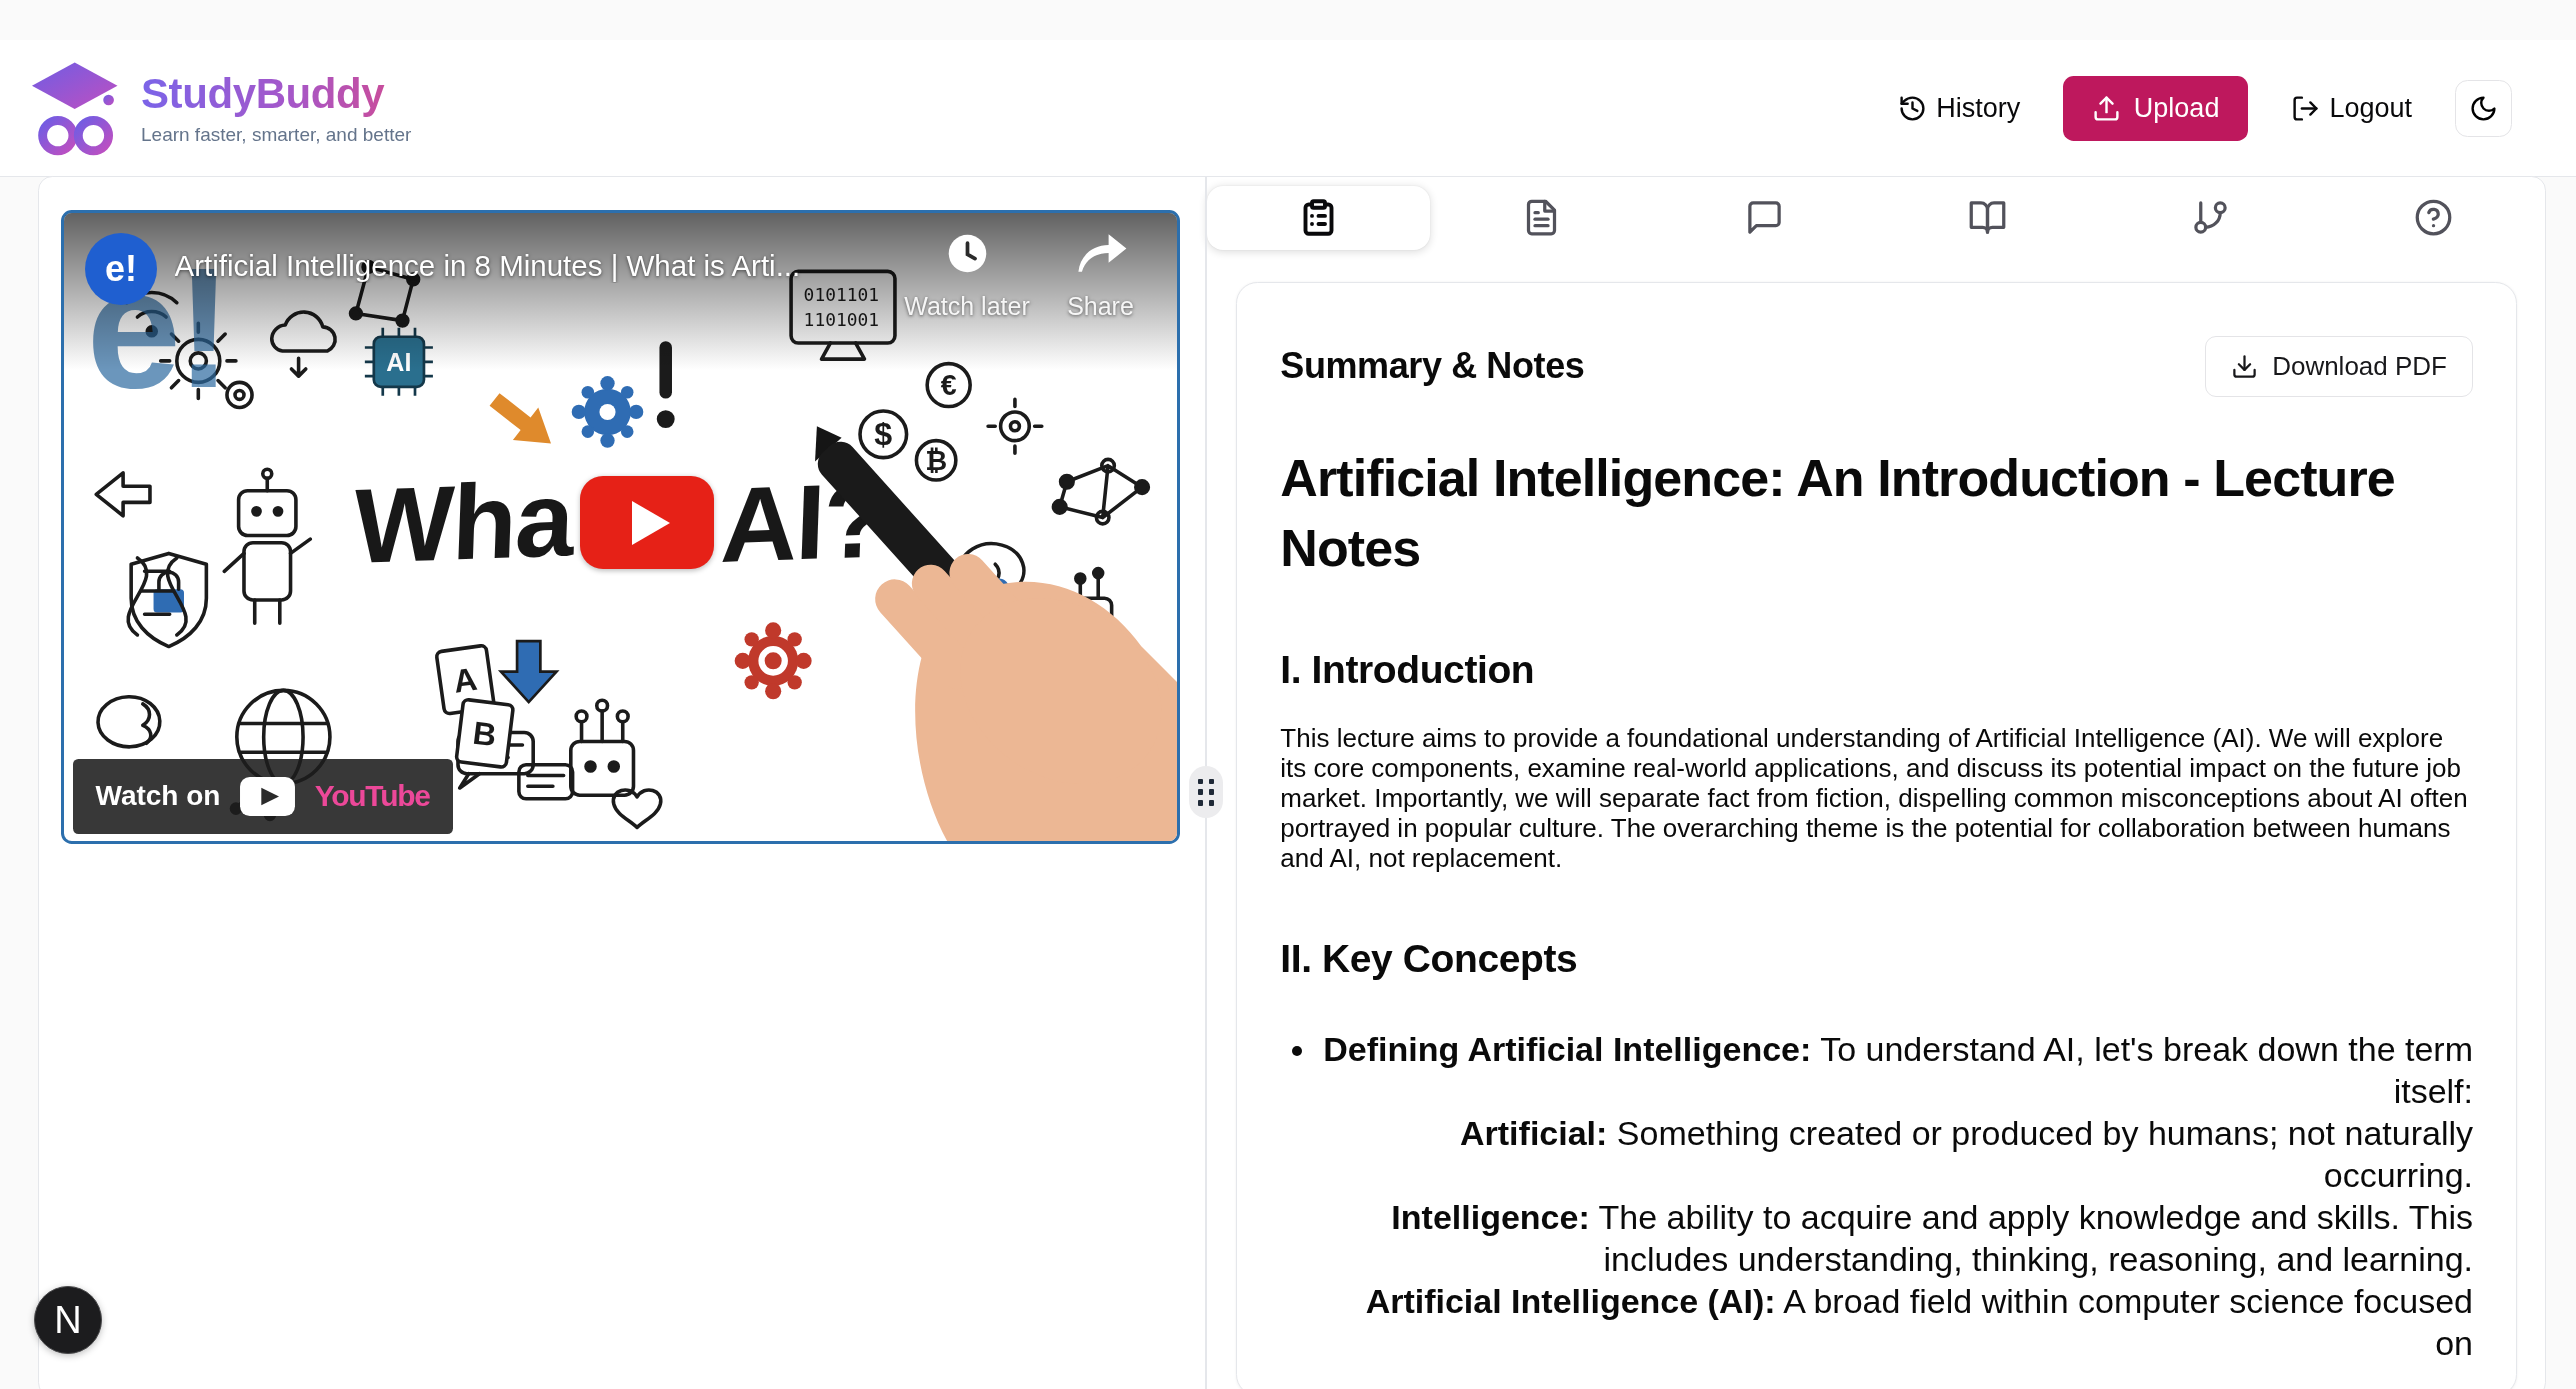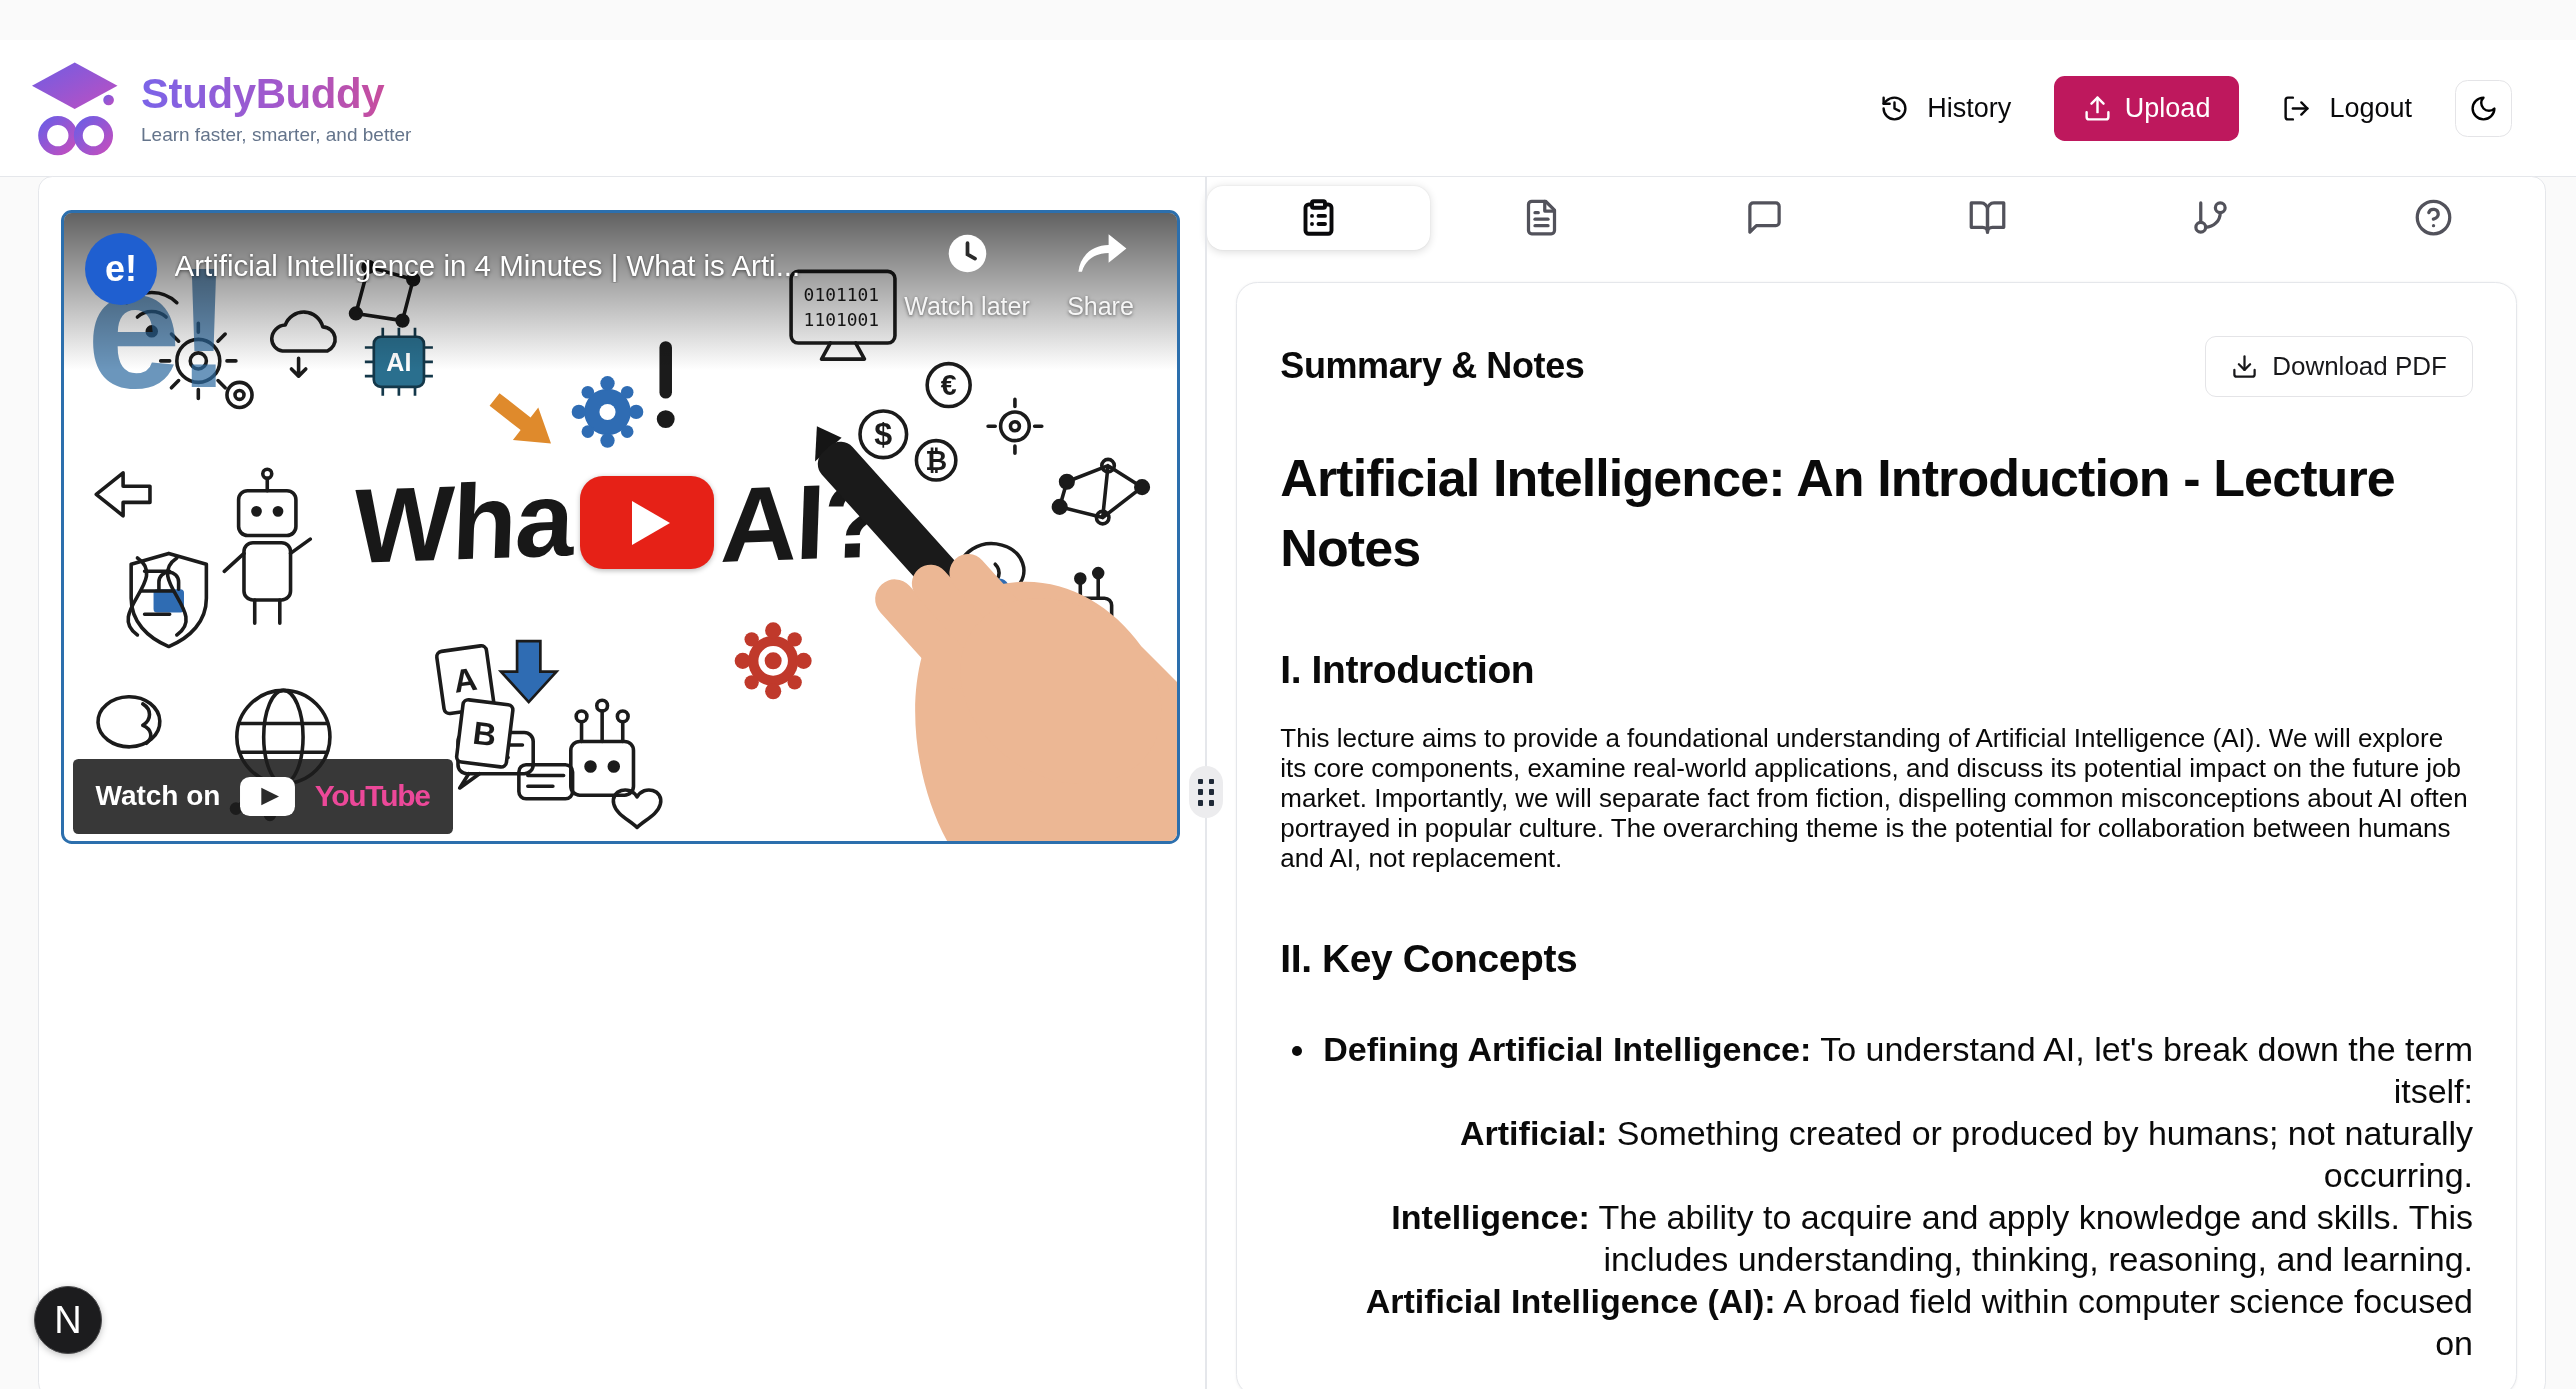--- a/index.html
+++ b/index.html
@@ -7,21 +7,21 @@
   body { background:#fafafa; font-family:"Liberation Sans", sans-serif; color:#0a0a0a; overflow:hidden; position:relative; }
 
   
   .header { height:137px; background:#fff; border-bottom:0.9px solid #e5e7eb; display:flex; align-items:center; justify-content:space-between; padding:0 64px 0 30px;margin-top:40px; }
   .brand { display:flex; align-items:center; gap:18px; }
   .brand-name { font-size:42px; font-weight:bold; letter-spacing:-0.4px;
     background:linear-gradient(90deg,#7b64e8 0%,#a557c9 55%,#d14a90 100%);
     -webkit-background-clip:text; background-clip:text; color:transparent; }
   .tagline { font-size:19px; color:#64748b; margin-top:6.3px; }
   .header-actions { display:flex; align-items:center; gap:27px; }
-  .ghost-btn { display:flex; align-items:center; gap:18px; font-size:27px; font-weight:500; color:#09090b; background:transparent; border:none; padding:12.5px 16px; cursor:pointer; font-family:inherit;}
+  .ghost-btn { display:flex; align-items:center; gap:9px; font-size:27px; font-weight:500; color:#09090b; background:transparent; border:none; padding:12.5px 16px; cursor:pointer; font-family:inherit;}
   .primary-btn { display:flex; align-items:center; gap:12.5px; font-size:27px; font-weight:500; color:#fff; background:#be185d; border:none; border-radius:10.7px; padding:17px 29px; cursor:pointer; font-family:inherit;}
   .icon-btn { width:57px; height:57px; border:0.9px solid #e4e4e7; border-radius:12.5px; background:#fff; display:flex; align-items:center; justify-content:center; cursor:pointer; }
   svg.ic { width:29px; height:29px; stroke:currentColor; fill:none; stroke-width:2; stroke-linecap:round; stroke-linejoin:round; }
 
   
   .main { position:relative; margin:-0.9px 30px 0 38px; height:1221px; background:#fff; border:0.9px solid #e5e7eb; border-radius:14.3px; display:flex; overflow:hidden; }
   .left-pane { width:1166px; flex:none; padding:33px 0 0 21.5px; }
   .divider { width:1.8px; background:#e5e7eb; position:relative; flex:none; }
   .grip { position:absolute; top:589px; left:50%; transform:translateX(-50%); width:34px; height:52px; background:#ececee; border-radius:17px; display:flex; align-items:center; justify-content:center; cursor:col-resize; }
   .grip-dots { display:grid; grid-template-columns:repeat(2,5.4px); grid-auto-rows:5.4px; gap:5.4px; }
@@ -333,21 +333,21 @@
           <rect x="196" y="196" width="150" height="44" rx="22" transform="rotate(48 196 196)"></rect>
           <rect x="236" y="180" width="160" height="42" rx="21" transform="rotate(48 236 180)"></rect>
           <rect x="278" y="168" width="160" height="42" rx="21" transform="rotate(48 278 168)"></rect>
           <ellipse cx="380" cy="330" rx="120" ry="95" transform="rotate(35 380 330)"></ellipse>
         </g>
       </svg>
 
       <div class="vid-watermark">e!</div>
       <div class="vid-grad"></div>
       <div class="vid-avatar">e!</div>
-      <div class="vid-title">Artificial Intelligence in 4 Minutes | What is Arti...</div>
+      <div class="vid-title">Artificial Intelligence in 8 Minutes | What is Arti...</div>
       <svg class="vid-clock" viewBox="0 0 24 24">
           <circle cx="12" cy="12" r="10" fill="#fff"></circle>
           <path d="M12 6.5v6l4 2.2" stroke="#2b2b2b" stroke-width="2" fill="none" stroke-linecap="round"></path>
         </svg>
       <svg class="vid-share" viewBox="0 0 64 54">
           <path d="M6 48 C8 30 22 18 40 18 L40 6 L60 22 L40 38 L40 27 C26 27 14 34 10 48 Z" fill="#fff"></path>
         </svg>
       <div class="vid-act-label vl-watch">Watch later</div>
       <div class="vid-act-label vl-share">Share</div>
 

